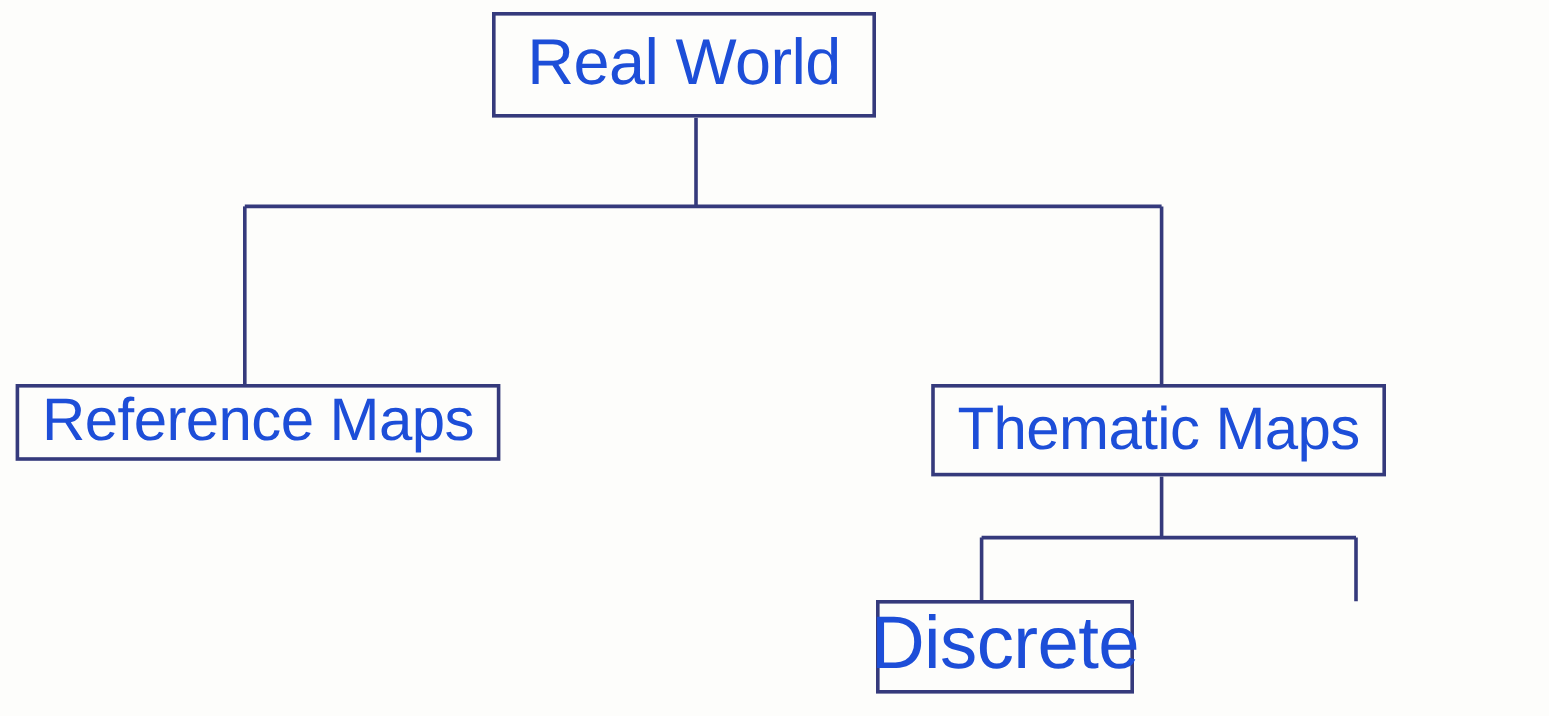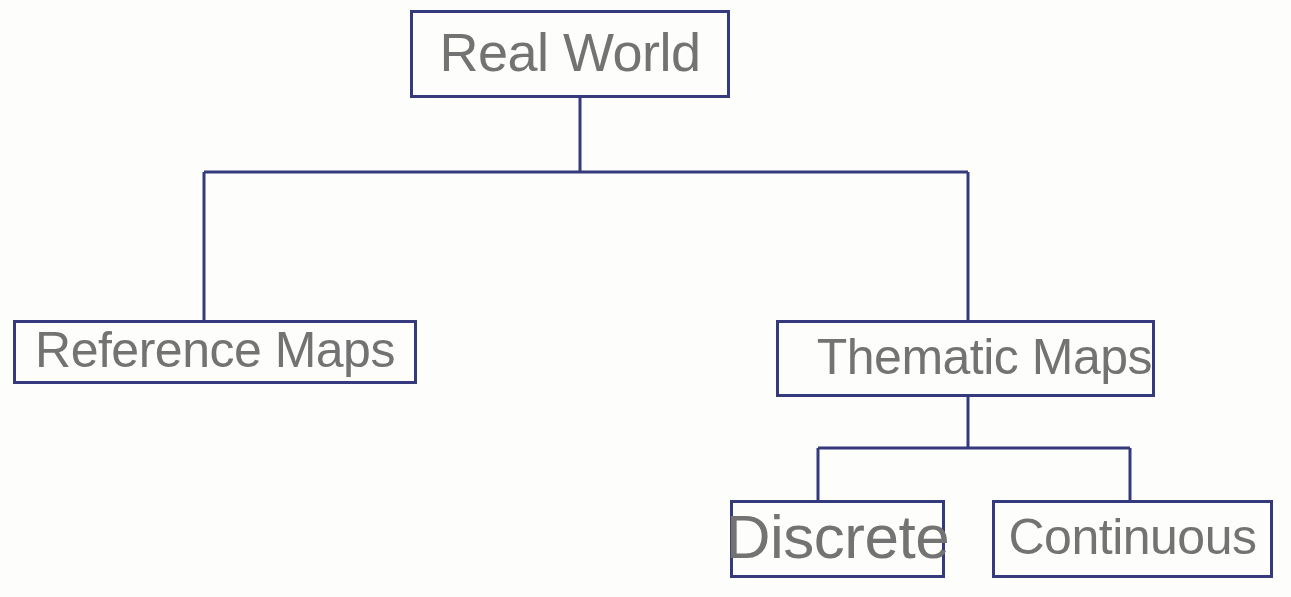--- a/index.html
+++ b/index.html
@@ -29,33 +29,33 @@
     position: absolute;
     box-sizing: border-box;
     border: 3px solid #353a7c;
     background: #fdfdfb;
     display: flex;
     align-items: center;
     justify-content: center;
     z-index: 2;
   }
   .node-label {
-    color: #737373;
+    color: #1d4ed8;
     font-family: "Liberation Sans", sans-serif;
     font-size: 54px;
     line-height: 1;
     font-weight: 400;
     letter-spacing: -0.5px;
     white-space: nowrap;
     padding-bottom: 4px;
   }
   
   #node-real-world   { left: 410px; top: 10px;  width: 320px; height: 88px; }
   #node-reference-maps { left: 13px;  top: 320px; width: 404px; height: 64px; }
-  #node-thematic-maps  { left: 776px; top: 320px; width: 379px; height: 77px; justify-content: flex-end; }
+  #node-thematic-maps  { left: 776px; top: 320px; width: 379px; height: 77px; }
   #node-discrete     { left: 730px; top: 500px; width: 215px; height: 78px; }
   #node-continuous   { left: 992px; top: 500px; width: 281px; height: 78px; }
 
   #node-reference-maps .node-label { font-size: 50px; }
   #node-thematic-maps .node-label  { font-size: 50px; }
   #node-discrete .node-label       { font-size: 62px; }
   #node-continuous .node-label     { font-size: 50px; }
 </style>
 </head>
 <body>
@@ -92,17 +92,14 @@
   </div>
 
   <div class="node-box" id="node-thematic-maps">
     <span class="node-label">Thematic Maps</span>
   </div>
 
   <div class="node-box" id="node-discrete">
     <span class="node-label">Discrete</span>
   </div>
 
-  <div class="node-box" id="node-continuous">
-    <span class="node-label">Continuous</span>
-  </div>
 
 </div>
 
 </body></html>

